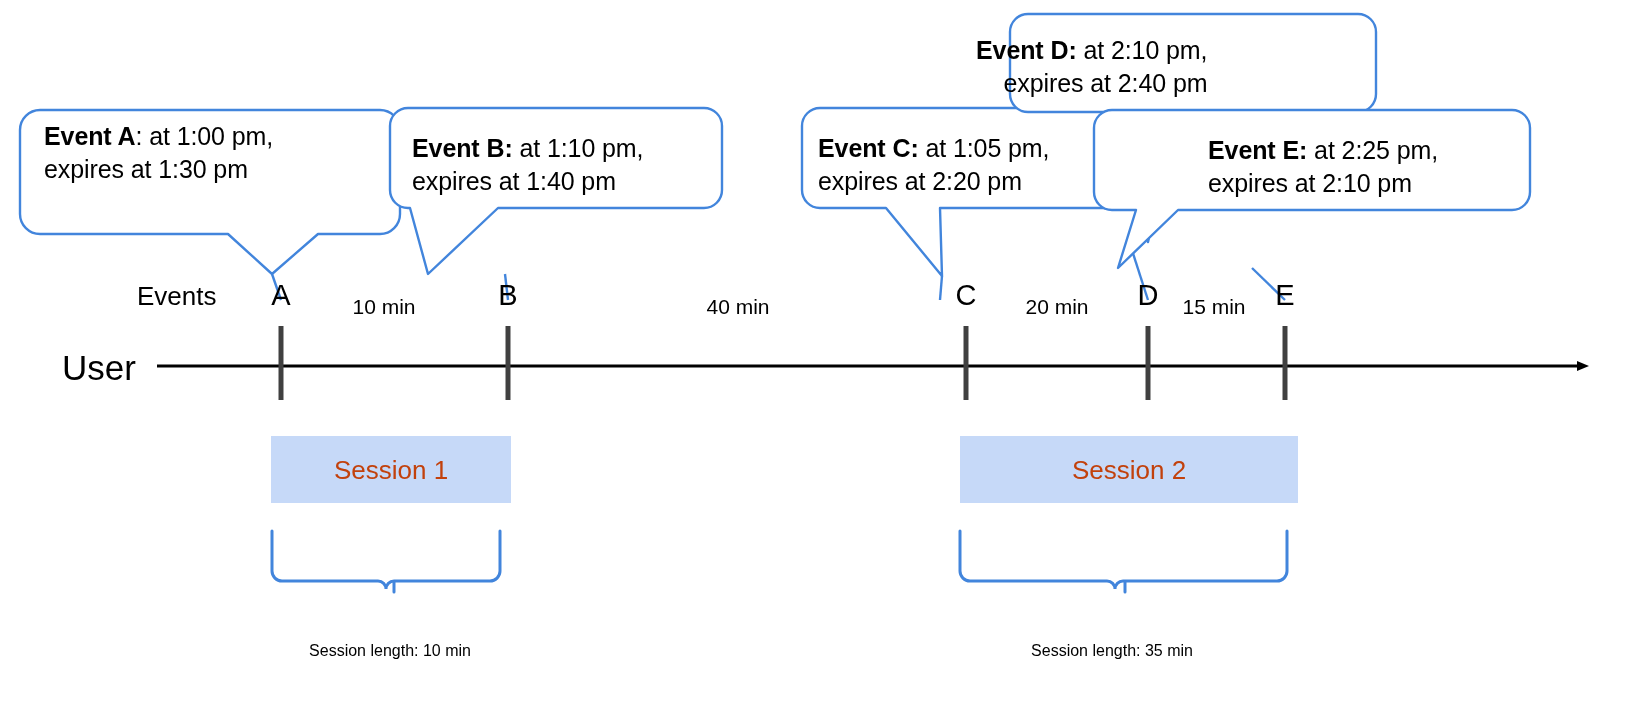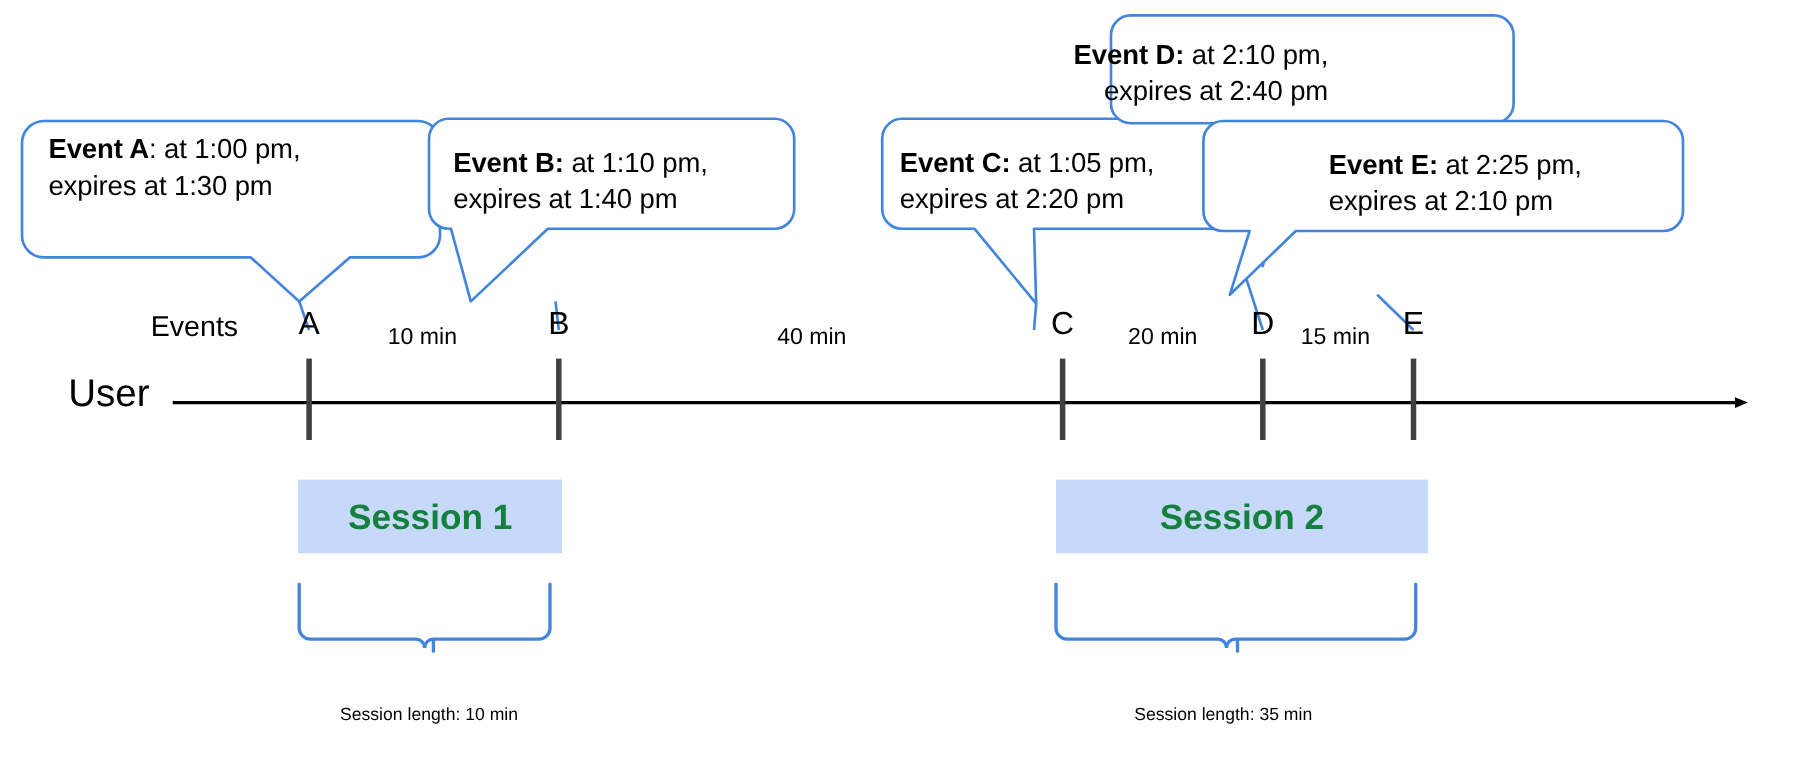--- a/index.html
+++ b/index.html
@@ -70,25 +70,24 @@
     transform: translateX(-50%);
   }
   .session-bar {
     position: absolute;
     background: #c6d9f8;
     display: flex;
     align-items: center;
     justify-content: center;
   }
   .session-bar span {
-    font-size: 32px;
+    font-size: 26px;
     line-height: 26px;
-    color: #15803d;
+    color: #c2410c;
     white-space: nowrap;
-    font-weight: bold;
   }
   .session-length {
     position: absolute;
     font-size: 16px;
     line-height: 26px;
     color: #000000;
     text-align: center;
     white-space: nowrap;
     transform: translateX(-50%);
   }
@@ -163,21 +162,21 @@
   <div class="callout-text" style="left:976px; top:34px;text-align:right;">
     <div><b>Event D:</b><span> at 2:10 pm,</span></div>
     <div>expires at 2:40 pm</div>
   </div>
 
   <div class="callout-text" style="left:1208px; top:134px;">
     <div><b>Event E:</b><span> at 2:25 pm,</span></div>
     <div>expires at 2:10 pm</div>
   </div>
 
-  <div class="axis-label-user" style="left:62px; top:340px;">User</div>
+  <div class="axis-label-user" style="left:62px; top:350px;">User</div>
   <div class="events-label" style="left:137px; top:283px;">Events</div>
 
   <div class="tick-letter" style="left:281px; top:281px;">A</div>
   <div class="tick-letter" style="left:508px; top:281px;">B</div>
   <div class="tick-letter" style="left:966px; top:281px;">C</div>
   <div class="tick-letter" style="left:1148px; top:281px;">D</div>
   <div class="tick-letter" style="left:1285px; top:281px;">E</div>
 
   <div class="gap-label" style="left:384px; top:296px;">10 min</div>
   <div class="gap-label" style="left:738px; top:296px;">40 min</div>

